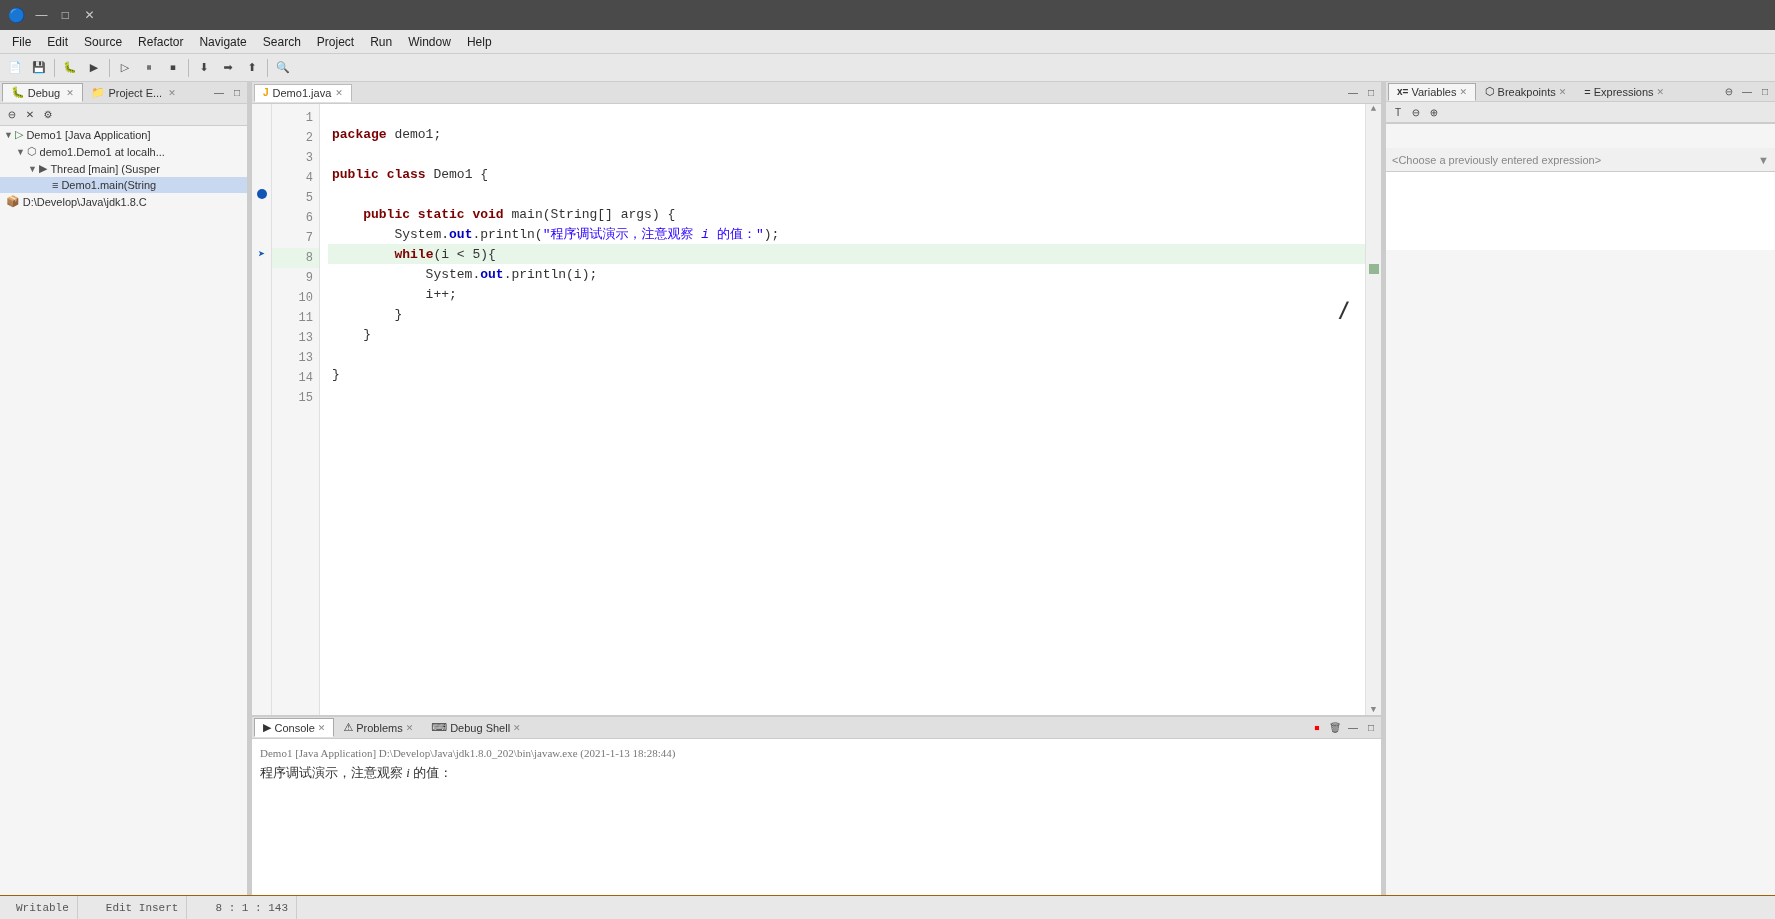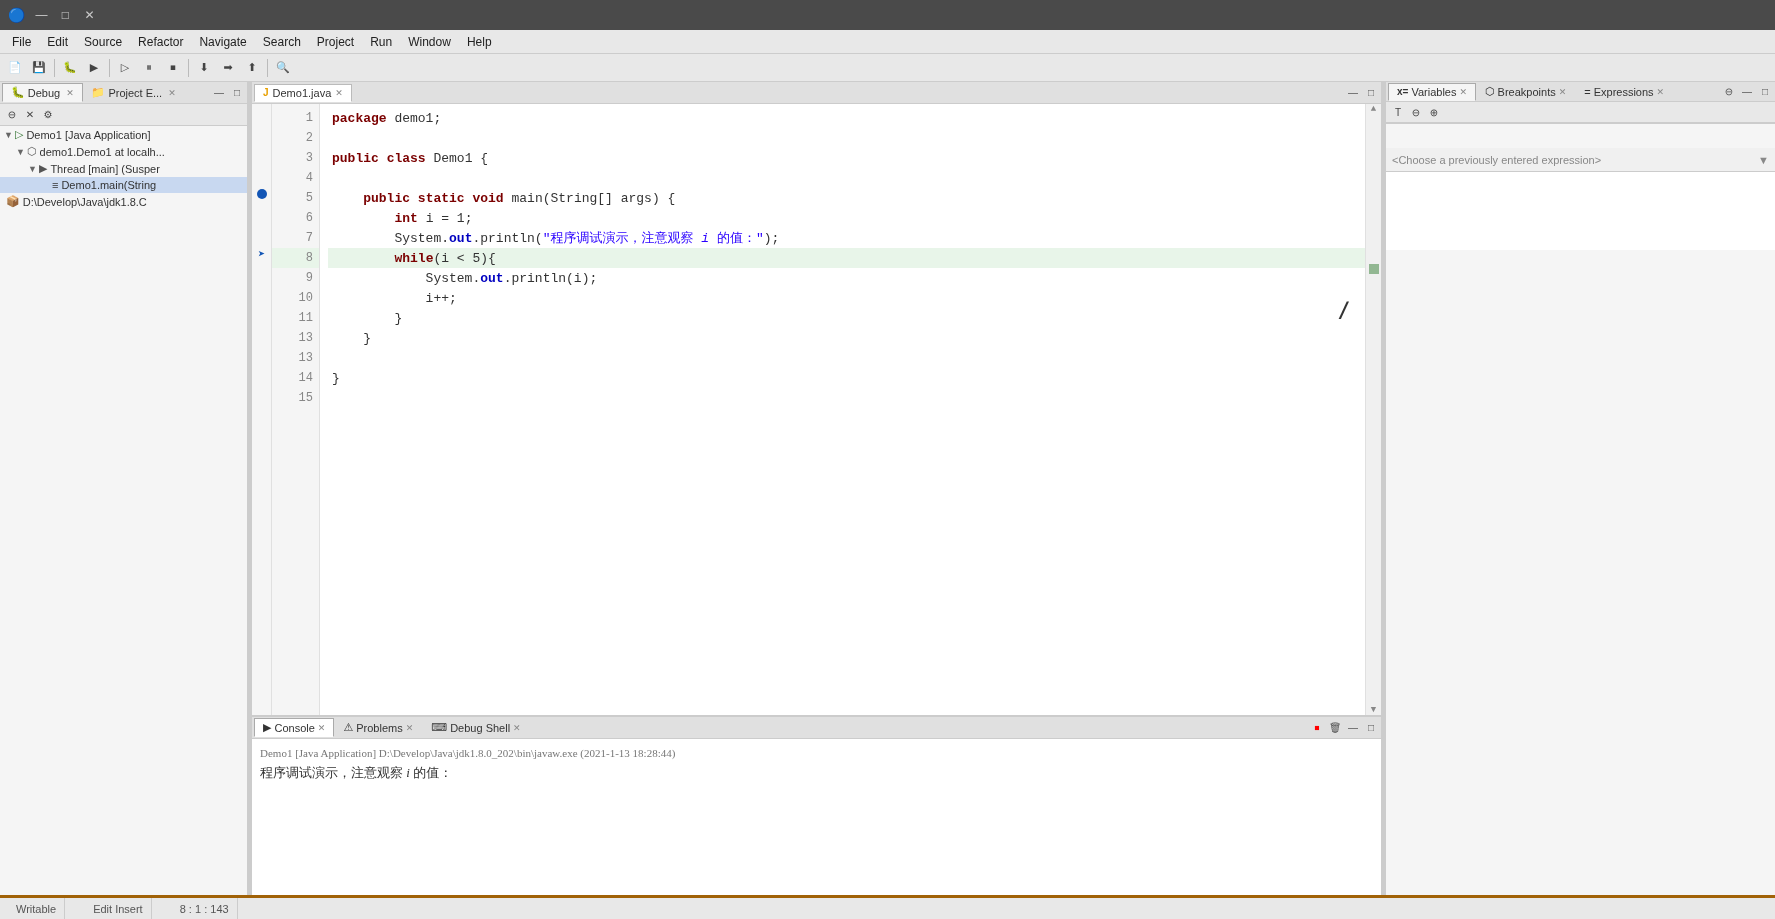--- a/index.html
+++ b/index.html
@@ -177,21 +177,21 @@
       overflow: hidden;
     }
     .line-number {
       height: 20px;
       padding-right: 6px;
       display: flex; align-items: center; justify-content: flex-end;
       font-size: 12px;
     }
     .code-area {
       flex: 1;
-      padding: 4px 0 4px 8px;
+      padding: 20px 0 4px 8px;
       overflow: auto;
       background: #fff;
       position: relative;
     }
     .code-line {
       height: 20px;
       display: flex;
       align-items: center;
       white-space: pre;
       font-size: 13px;
@@ -325,27 +325,28 @@
       font-size: 11px;
       color: #888;
       display: flex; align-items: center; justify-content: space-between; margin-top: 24px;
     }
     .expr-content { flex: 1; background: #fff; }
 
     
     #statusbar {
       height: 24px;
       background: #e8e8e8;
-      border-top: 3px solid #a16207;
+      border-top: 1px solid #a16207;
       display: flex;
       align-items: center;
       padding: 0 8px;
       font-size: 11px;
       color: #555;
       gap: 20px;
+      font-family: Liberation Mono, monospace;
     }
     .status-item { padding: 0 8px; border-right: 1px solid #ccc; height: 100%; display: flex; align-items: center; }
 
     
     .splitter-h { width: 4px; background: #ccc; cursor: col-resize; }
 
     
     .line-number.highlighted { background: #e8f5e9; }
     @keyframes blink { 50% { opacity: 0; } }
   </style>
@@ -518,23 +519,20 @@
         <div class="code-line">
           <span class="kw">public</span><span> </span><span class="kw">class</span><span> Demo1 {</span>
         </div>
 
         <div class="code-line">&nbsp;</div>
 
         <div class="code-line">
           <span>    </span><span class="kw">public</span><span> </span><span class="kw">static</span><span> </span><span class="kw">void</span><span> main(String[] args) {</span>
         </div>
 
-        <div class="code-line">
-          <span>        </span><span class="kw">int</span><span> i = 1;</span>
-        </div>
 
         <div class="code-line">
           <span>        System.</span><span class="blue-bold">out</span><span>.println(</span><span class="str">"程序调试演示，注意观察 </span><span class="str" style="font-style:italic;">i</span><span class="str"> 的值："</span><span>);</span>
         </div>
 
         <div class="code-line highlighted" style="background:#e8f5e9;">
           <span>        </span><span class="kw">while</span><span>(i &lt; 5){</span>
         </div>
 
         <div class="code-line">

